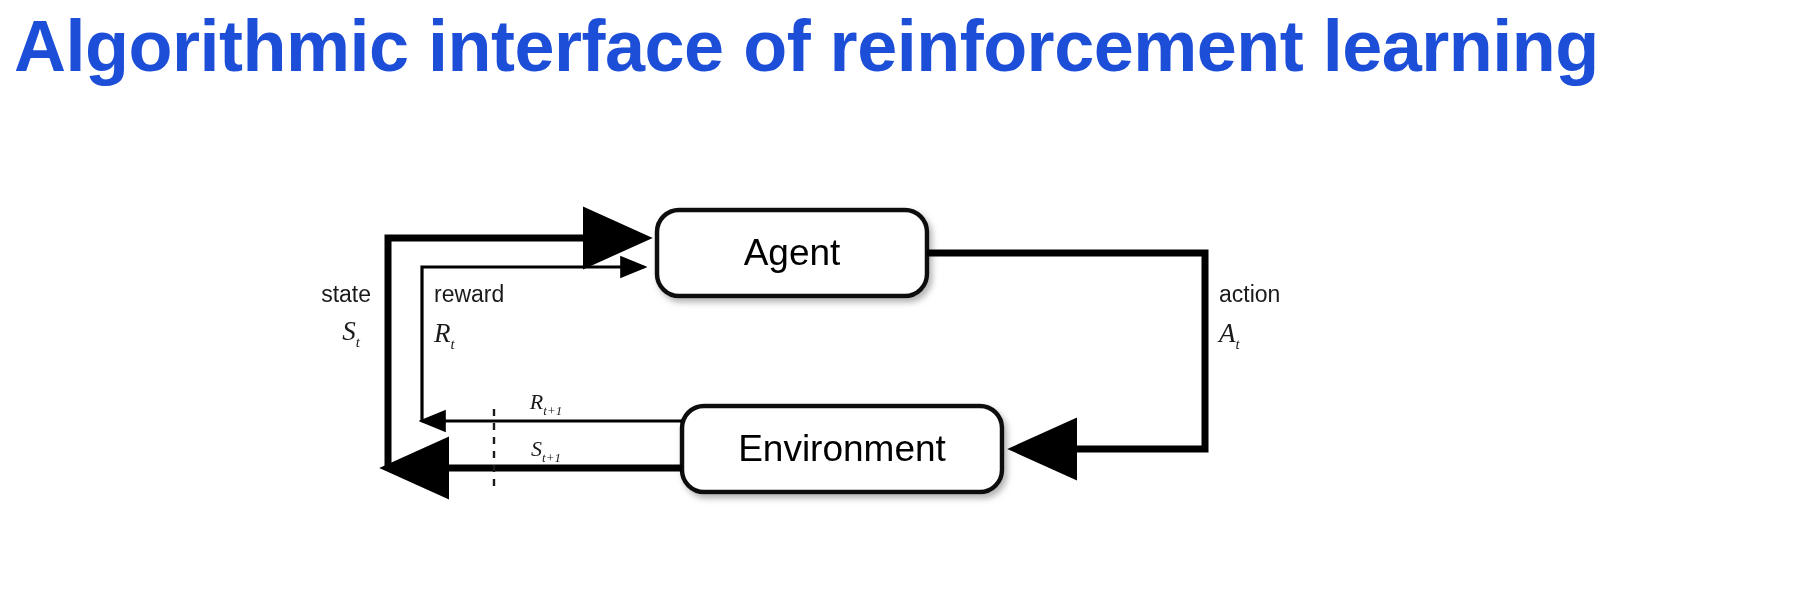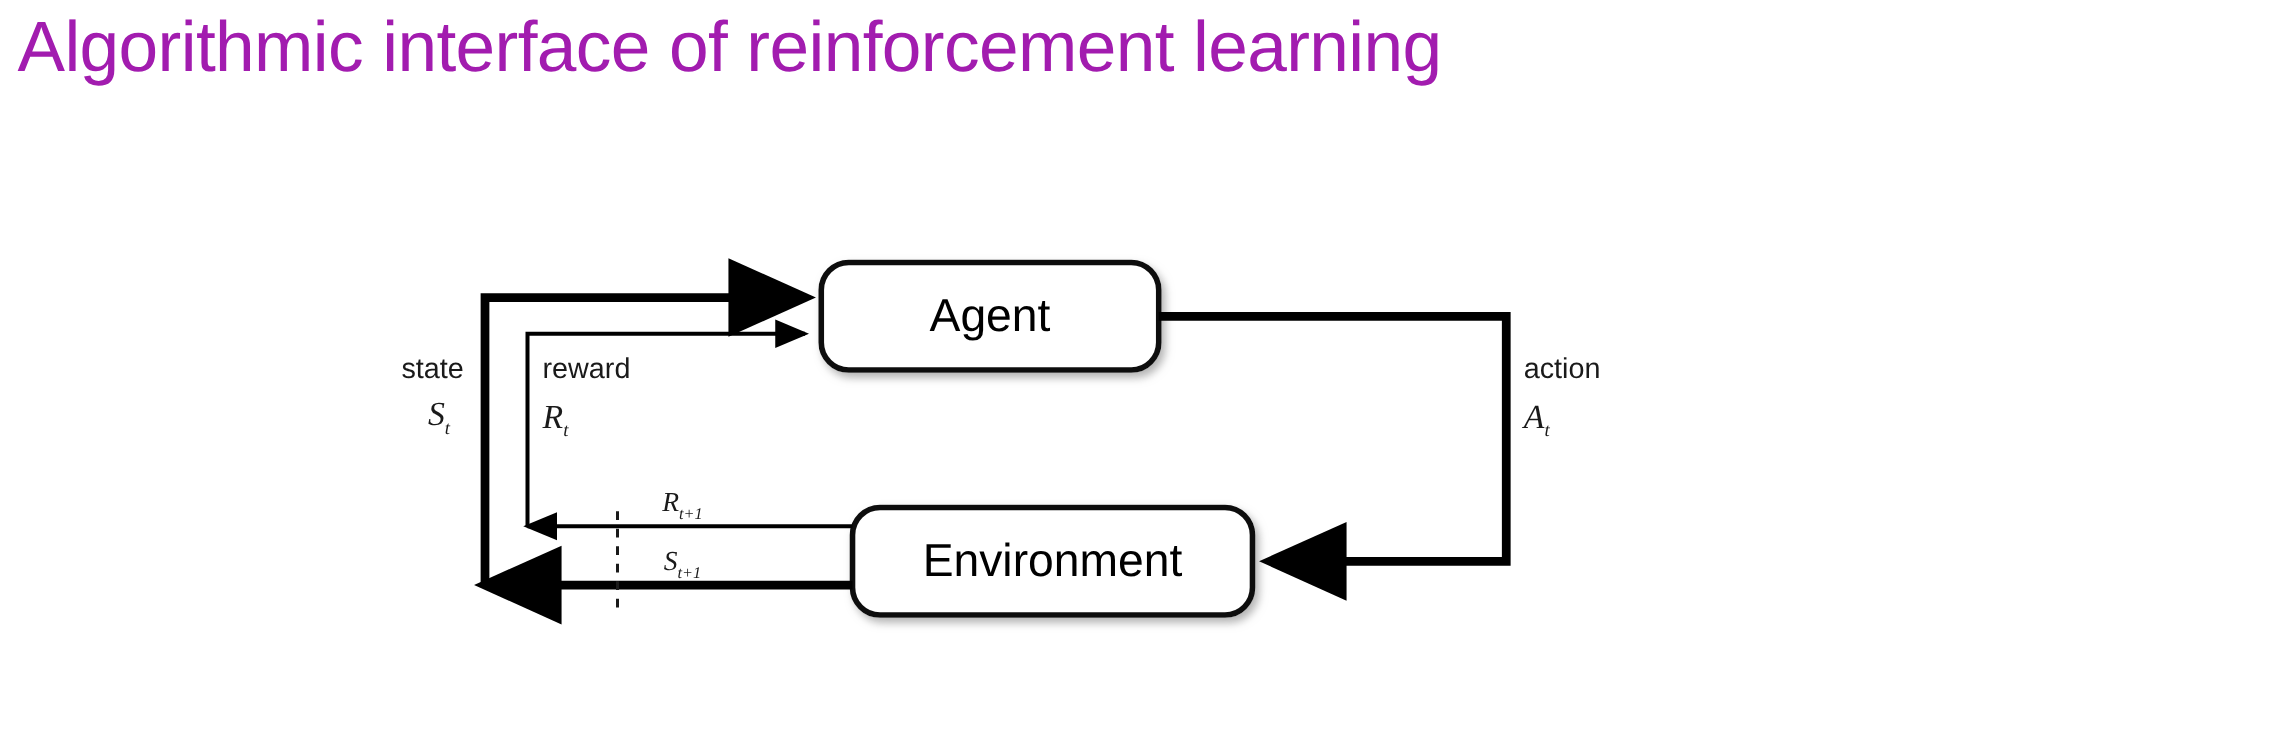--- a/index.html
+++ b/index.html
@@ -19,26 +19,26 @@
     width: 1820px;
     height: 594px;
     background: #ffffff;
   }
   #slide-title {
     position: absolute;
     left: 14px;
     top: 8px;
     width: 1800px;
     font-family: "Liberation Sans", sans-serif;
-    font-size: 57px;
-    font-weight: 400;
+    font-size: 72px;
+    font-weight: 700;
     line-height: 1.08;
     letter-spacing: -0.5px;
     white-space: nowrap;
-    color: #a21caf;
+    color: #1d4ed8;
   }
   #diagram-wrap {
     position: absolute;
     left: 16px;
     top: 150px;
     width: 1820px;
     height: 444px;
   }
   svg#rl-diagram {
     display: block;

